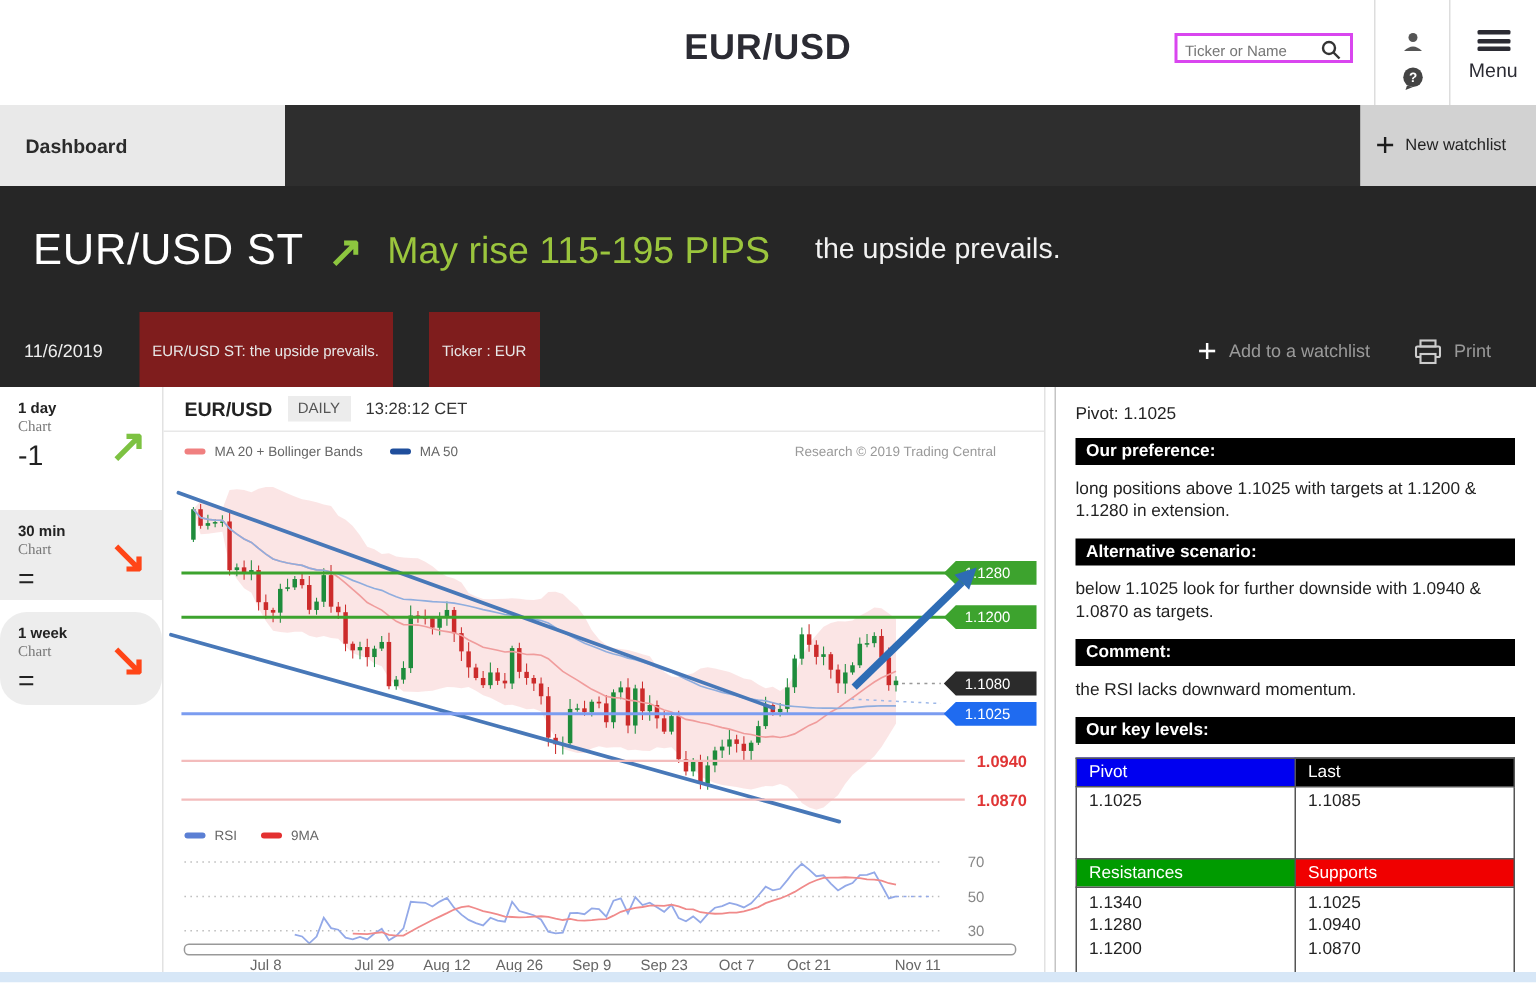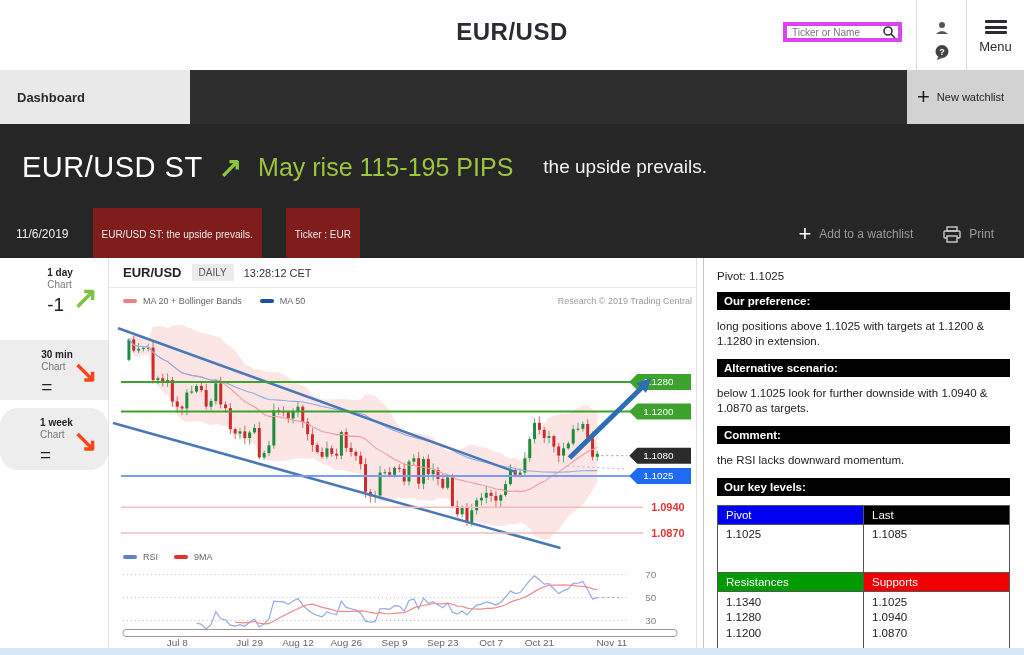--- a/index.html
+++ b/index.html
@@ -10,21 +10,21 @@
   
   .topbar { height:70px; position:relative; background:#fff; }
   .logo { position:absolute; left:5px; top:8px; width:152px; height:62px; background:#000;
     display:flex; align-items:center; justify-content:center; gap:4px; }
   .logo-text { font-size:25px; font-weight:bold; letter-spacing:-1px; }
   .logo-ic { color:#6abf4b; } .logo-mk { color:#fff; }
   .page-title { position:absolute; left:0; right:0; top:18px; text-align:center;
     font-size:24px; font-weight:bold; color:#2b2b33; letter-spacing:.5px; }
   .top-right { position:absolute; right:0; top:0; height:70px; display:flex; }
   .search-wrap { display:flex; align-items:flex-start; padding:22px 14px 0 0; }
-  .searchbox { width:119px; height:20px; border:4px solid #d946ef; display:flex; align-items:center; padding:0 2px 0 5px; }
+  .searchbox { width:119px; height:20px; border:2px solid #d946ef; display:flex; align-items:flex-end; padding:0 2px 0 5px; }
   .searchbox input { border:none; outline:none; width:90px; font-size:10px; color:#444;
     font-family:"Liberation Sans", sans-serif; }
   .icon-col { width:50px; border-left:1px solid #ddd; display:flex; flex-direction:column;
     align-items:center; justify-content:flex-start; padding-top:20px; gap:8px; }
   .menu-col { width:58px; border-left:1px solid #ddd; display:flex; flex-direction:column;
     align-items:center; padding-top:20px; }
   .hamburger { width:22px; height:14px; display:flex; flex-direction:column; justify-content:space-between; }
   .hamburger span { display:block; height:3px; background:#2b2b33; border-radius:1px; }
   .menu-label { font-size:13px; color:#2b2b33; margin-top:5px; }
 
@@ -47,41 +47,41 @@
   .banner-sub { height:48px; display:flex; align-items:center; padding:0 16px; gap:24px; }
   .banner-date { font-size:12px; color:#eee; }
   .chip { background:#7f1d1d; color:#e8e8e8; font-size:10px; padding:21px 9px; }
   .banner-actions { margin-left:auto; display:flex; align-items:center; gap:30px; padding-right:14px; }
   .action { display:flex; align-items:center; gap:8px; color:#9a9a9a; font-size:12px; cursor:pointer; }
   .action .plus { color:#fff; font-size:22px; line-height:1; font-weight:normal; }
 
   
   .content { display:flex; height:390px; }
   .rail { width:108px; display:flex; flex-direction:column; }
-  .tile { display:flex; justify-content:flex-end; padding:9px 10px 6px 12px; }
+  .tile { display:flex; justify-content:space-between; padding:9px 10px 6px 12px; }
   .tile-1 { height:76px; background:#fff; }
   .tile-2 { height:60px; background:#ededed; margin-top:6px; }
   .tile-3 { height:62px; background:#ededed; margin-top:8px;border-radius:18px; }
   .tile-period { font-size:10px; font-weight:bold; color:#222; }
-  .tile-chart { font-size:10px; color:#777; margin-top:1px; }
+  .tile-chart { font-size:10px; color:#777; margin-top:1px;font-family:Liberation Serif, serif; }
   .tile-value { font-size:19px; color:#222; margin-top:4px; }
   .tile-arrow { font-size:30px; line-height:1; align-self:center; font-weight:bold; }
   .arrow-up { color:#7dc242; } .arrow-down { color:#ff4517; }
 
   .chart-panel { width:589px; position:relative; background:#fff;
     border-left:1px solid #e2e2e2; border-right:1px solid #e2e2e2; }
   .chart-head { height:30px; display:flex; align-items:center; gap:10px; padding-left:14px;
     border-bottom:1px solid #e8e8e8; }
   .chart-symbol { font-size:13px; font-weight:bold; color:#222; }
   .chart-interval { font-size:10px; color:#555; background:#ececec; padding:3px 7px; }
   .chart-time { font-size:11px; color:#333; }
   .legend-main { position:absolute; top:38px; left:14px; display:flex; gap:18px; z-index:3; }
   .legend-item { display:flex; align-items:center; gap:6px; font-size:9px; color:#666; }
   .dash { width:14px; height:4px; border-radius:2px; }
-  .watermark { position:absolute; top:38px; right:4px; font-size:9px; color:#9a9a9a; z-index:3; }
+  .watermark { position:absolute; top:38px; right:32px; font-size:9px; color:#9a9a9a; z-index:3; }
   .legend-rsi { position:absolute; top:294px; left:14px; display:flex; gap:16px; z-index:3; }
   #chart-svg { position:absolute; left:0; top:50px; }
   #chart-svg text { font-family:"Liberation Sans", sans-serif; }
 
   
   .right-panel { flex:1; border-left:1px solid #c4c4c4; margin-left:6px; padding:10px 14px 0 13px;
     background:#fff; color:#222; }
   .pivot-line { font-size:11.5px; color:#222; margin:2px 0 4px; }
   .sec-title { background:#000; color:#fff; font-size:11.5px; font-weight:bold;
     padding:3px 7px; margin:10px 0 9px; }

